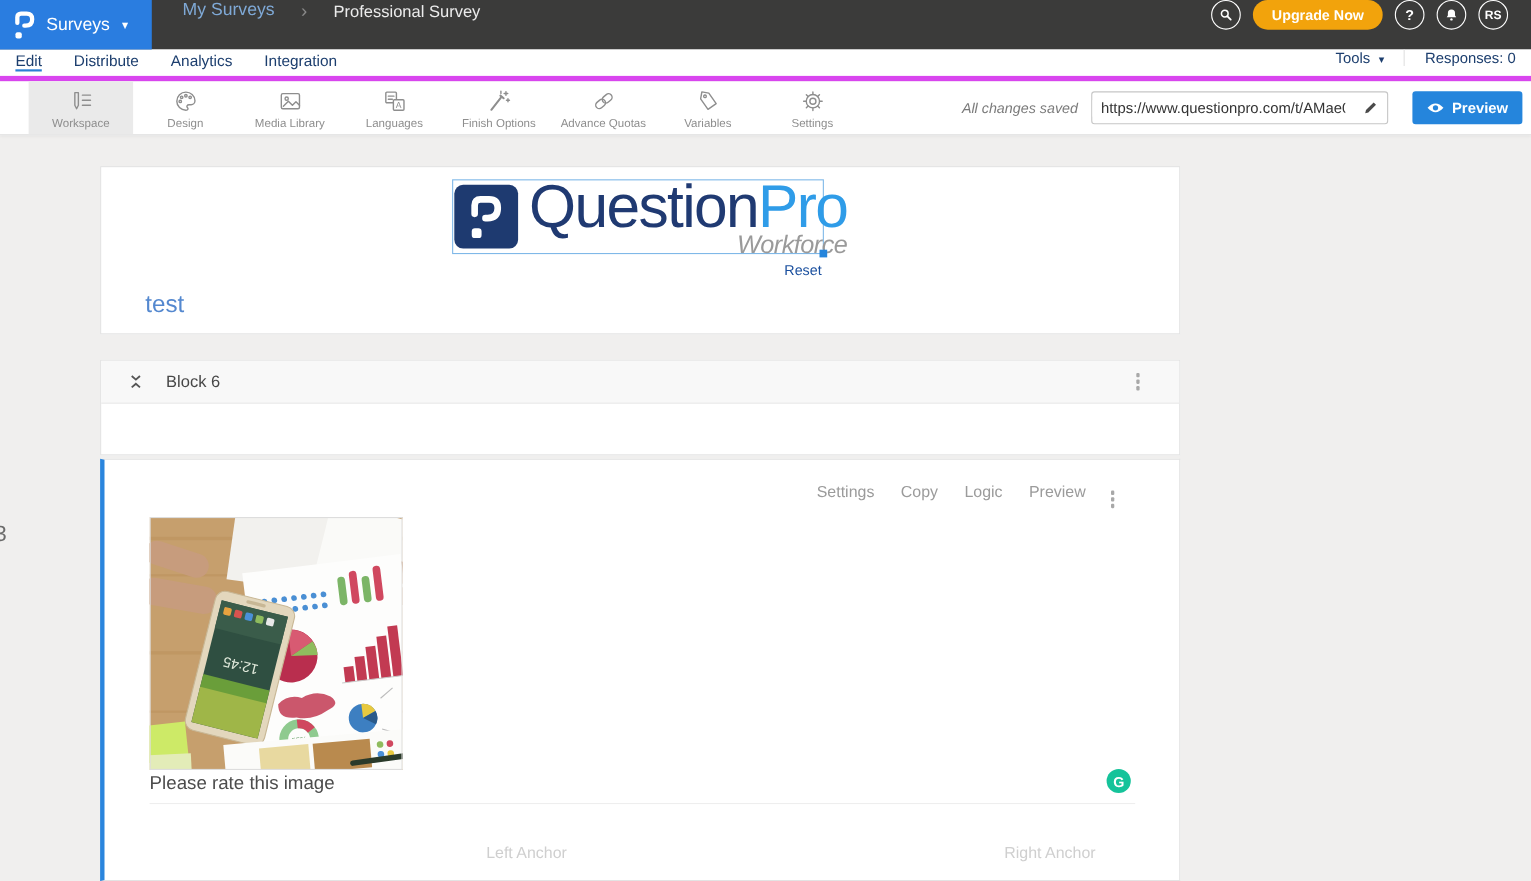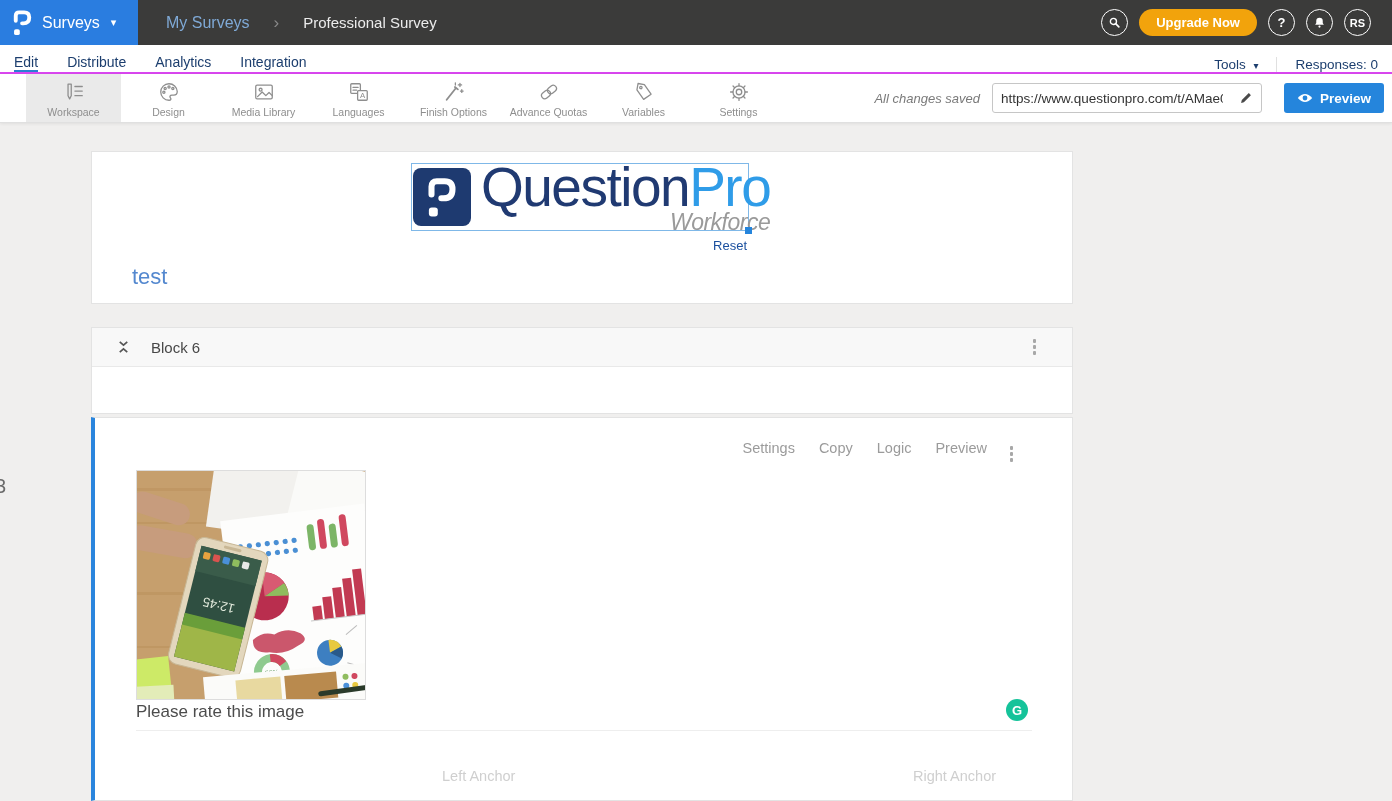--- a/index.html
+++ b/index.html
@@ -1,40 +1,40 @@
 <!DOCTYPE html>
 <html><head>
 <meta charset="utf-8">
 <style>
   * { margin:0; padding:0; box-sizing:border-box; }
   html,body { width:1392px; height:801px; overflow:hidden; background:#f0efee;
     font-family:"Liberation Sans", sans-serif; }
 
   
-  .topbar { height:45px; background:#3b3b3a; display:flex; align-items:center; }
+  .topbar { height:45px; background:#3b3b3a; display:flex; align-items:flex-start; }
   .brand-box { width:138px; height:45px; background:#2a7de0; display:flex; align-items:center;
     padding-left:12px; gap:9px; cursor:pointer; }
   .brand-box .q-glyph { display:flex; }
   .brand-label { color:#fff; font-size:16px; }
   .brand-caret { color:#fff; font-size:11px; margin-left:2px; }
   .crumbs { display:flex; align-items:center; margin-left:28px; gap:24px; }
   .crumb-parent { color:#7fa9d6; font-size:16px; cursor:pointer; }
   .crumb-sep { color:#8a8a8a; font-size:17px; }
   .crumb-current { color:#ececec; font-size:15px; }
   .topbar-right { margin-left:auto; display:flex; align-items:center; gap:11px; padding-right:21px; }
   .circle-btn { width:27px; height:27px; border:1.6px solid #fff; border-radius:50%;
     display:flex; align-items:center; justify-content:center; color:#fff; cursor:pointer;
     font-size:13px; font-weight:bold; flex:none; }
   .upgrade-btn { height:27px; background:#f2a30c; border:none; border-radius:14px; color:#fff;
     font-weight:bold; font-size:13px; padding:0 17px; cursor:pointer;
     font-family:"Liberation Sans", sans-serif; }
 
   
-  .navrow { height:29px; background:#fff; border-bottom:2px solid #d946ef;
-    display:flex; align-items:flex-end; padding:0 14px; }
+  .navrow { height:29px; background:#fff; border-bottom:5px solid #d946ef;
+    display:flex; align-items:flex-start; padding:0 14px; }
   .nav-tabs { display:flex; gap:29px; }
   .nav-tab { font-size:14px; color:#1c3e6e; display:flex; align-items:center; cursor:pointer;
     border-bottom:2px solid transparent; padding-top:2px; }
   .nav-tab.active { border-bottom-color:#2a7fd4; }
   .navrow-right { margin-left:auto; display:flex; align-items:center; }
   .tools-link { font-size:13.5px; color:#1c3e6e; cursor:pointer; padding-right:18px; }
   .tools-caret { font-size:10px; color:#1c3e6e; margin-left:4px; }
   .responses { font-size:13.5px; color:#1c3e6e; border-left:1px solid #e0e0e0;
     padding-left:18px; height:100%; display:flex; align-items:center; }
 

